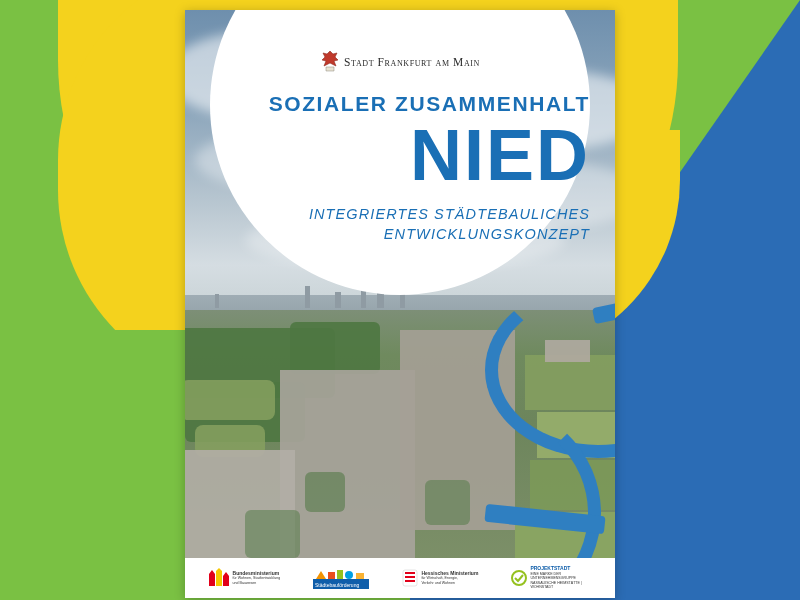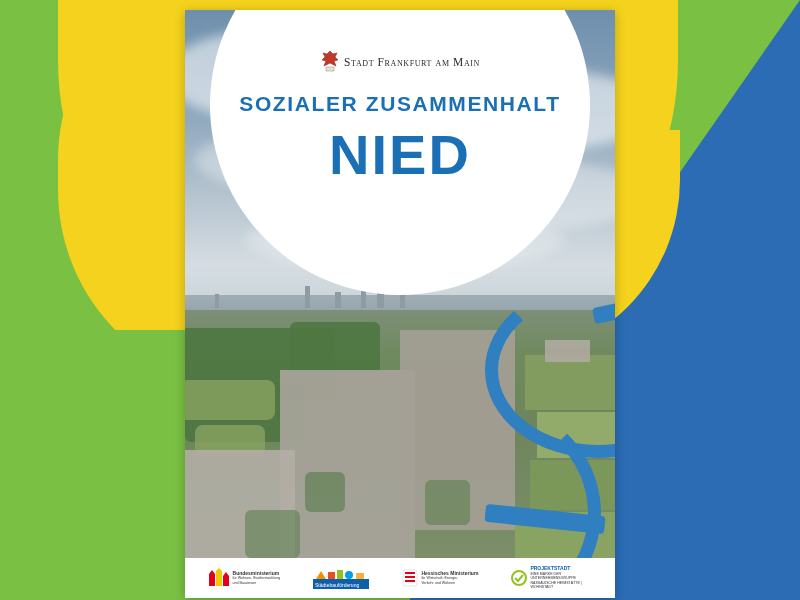--- a/index.html
+++ b/index.html
@@ -165,21 +165,21 @@
     position: absolute;
     left: 25px; top: -95px;
     width: 380px; height: 380px;
     background: #ffffff;
     border-radius: 50%;
   }
   .hero-inner {
     position: absolute;
     left: 25px; top: 40px;
     width: 380px;
-    text-align: center;
+    text-align: right;
   }
   .crest {
     margin: 0 auto 4px auto;
     width: 170px;
     display: flex;
     align-items: center;
     justify-content: center;
     gap: 4px;
   }
   .crest-eagle {
@@ -195,21 +195,21 @@
   }
   .kicker {
     margin-top: 18px;
     font-size: 21px;
     font-weight: bold;
     letter-spacing: 1.6px;
     color: #1a6fb5;
   }
   .bigtitle {
     margin-top: -4px;
-    font-size: 56px;
+    font-size: 72px;
     line-height: 86px;
     font-weight: bold;
     letter-spacing: 2px;
     color: #1a6fb5;
   }
   .subtitle {
     margin-top: 6px;
     font-size: 14.5px;
     font-style: italic;
     letter-spacing: 1.1px;
@@ -310,20 +310,24 @@
     <div class="hero-inner">
       <div class="crest">
         <svg class="crest-eagle" viewBox="0 0 20 24">
           <path d="M10 1 L13 4 L17 3 L15 7 L18 10 L14 11 L16 16 L10 13 L4 16 L6 11 L2 10 L5 7 L3 3 L7 4 Z" fill="#c0392b" stroke="#8e2a1e" stroke-width=".6"></path>
           <path d="M6 17 h8 v4 h-8 z" fill="#e8e2d2" stroke="#8e8a7c" stroke-width=".5"></path>
         </svg>
         <span class="crest-text">Stadt Frankfurt am Main</span>
       </div>
       <div class="kicker">SOZIALER ZUSAMMENHALT</div>
       <div class="bigtitle">NIED</div>
+      <div class="subtitle">
+        <div>INTEGRIERTES STÄDTEBAULICHES</div>
+        <div>ENTWICKLUNGSKONZEPT</div>
+      </div>
     </div>
 
     <div class="logostrip">
 
       <div class="logo">
         <svg class="logo-mark" width="22" height="20" viewBox="0 0 22 20">
           <rect x="1" y="6" width="6" height="12" fill="#e2001a"></rect>
           <rect x="8" y="3" width="6" height="15" fill="#f6c700"></rect>
           <rect x="15" y="8" width="6" height="10" fill="#e2001a"></rect>
           <path d="M1 6 L4 2 L7 6 Z" fill="#e2001a"></path>

